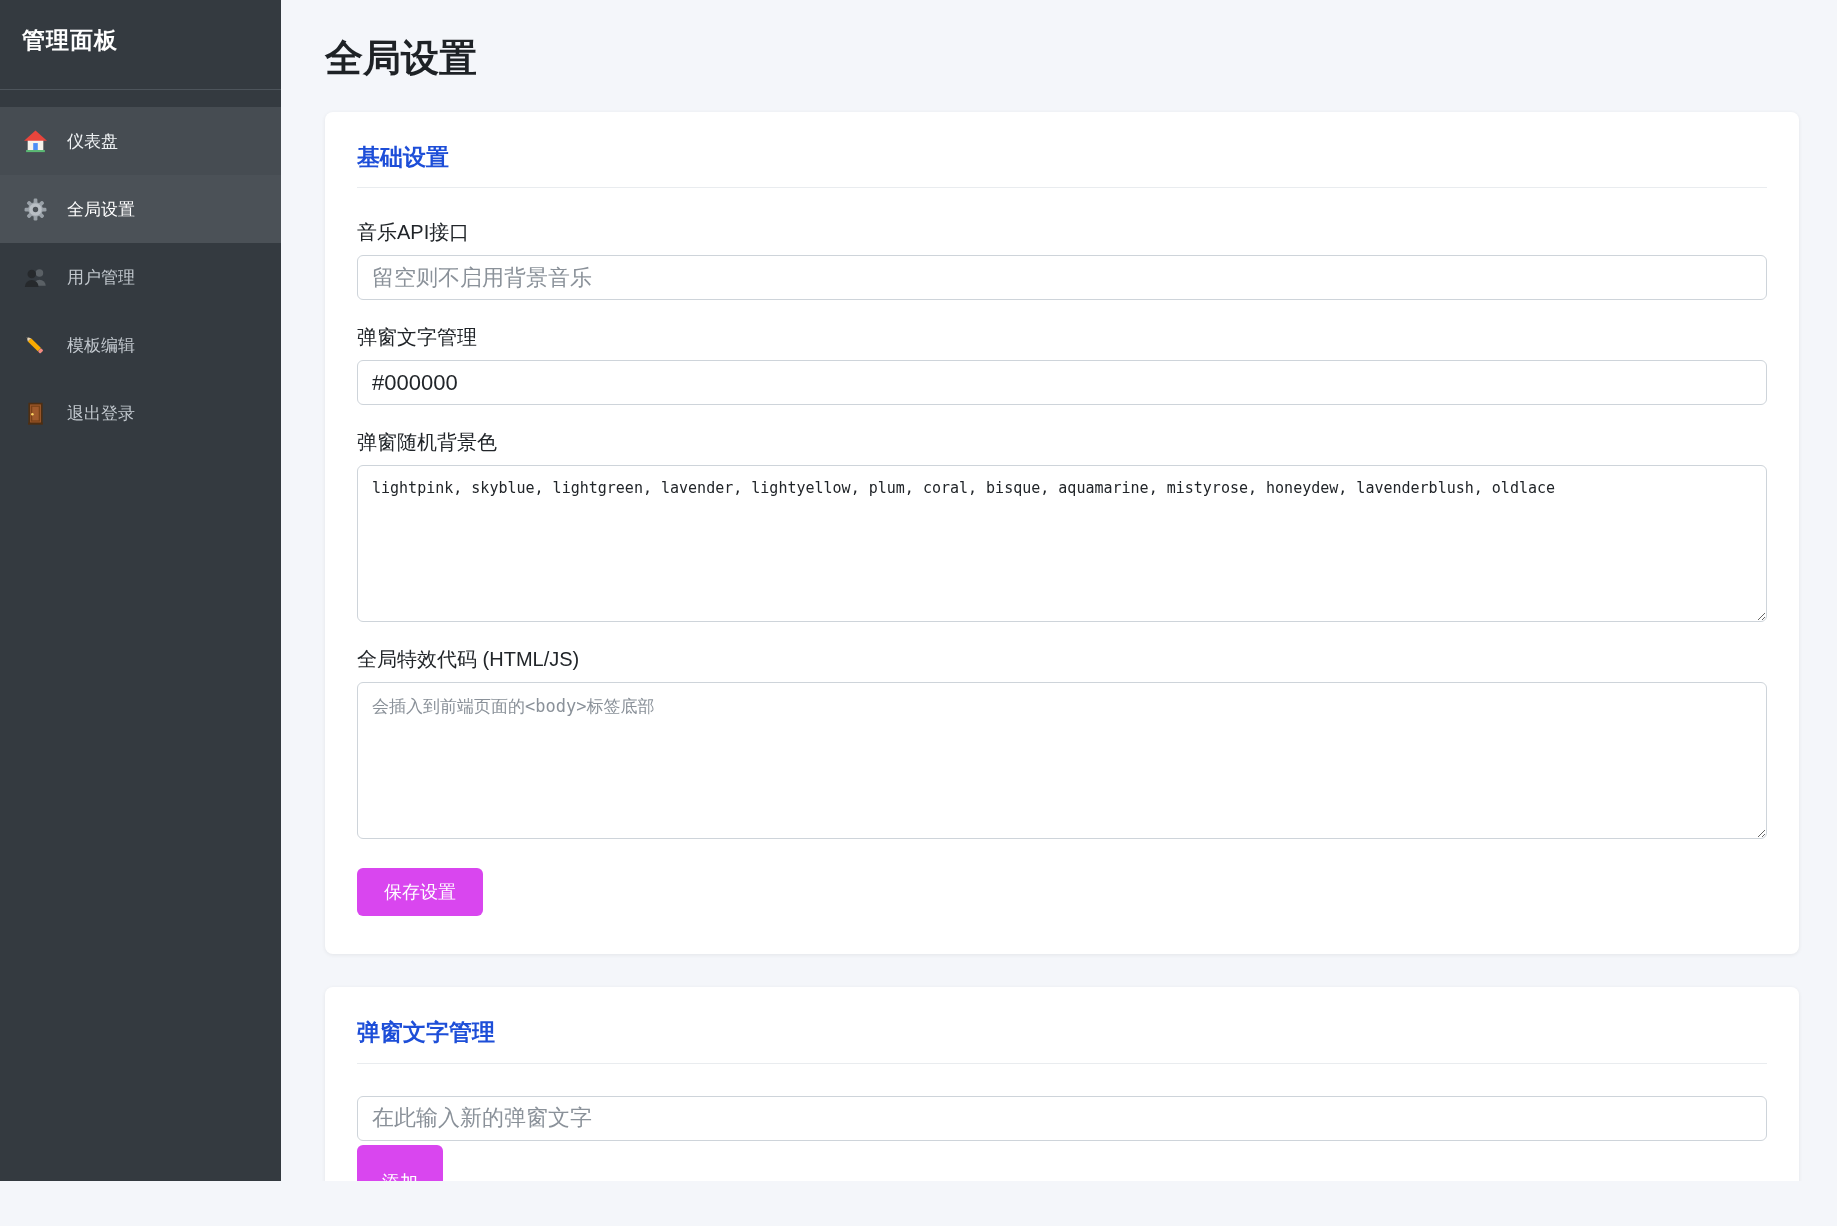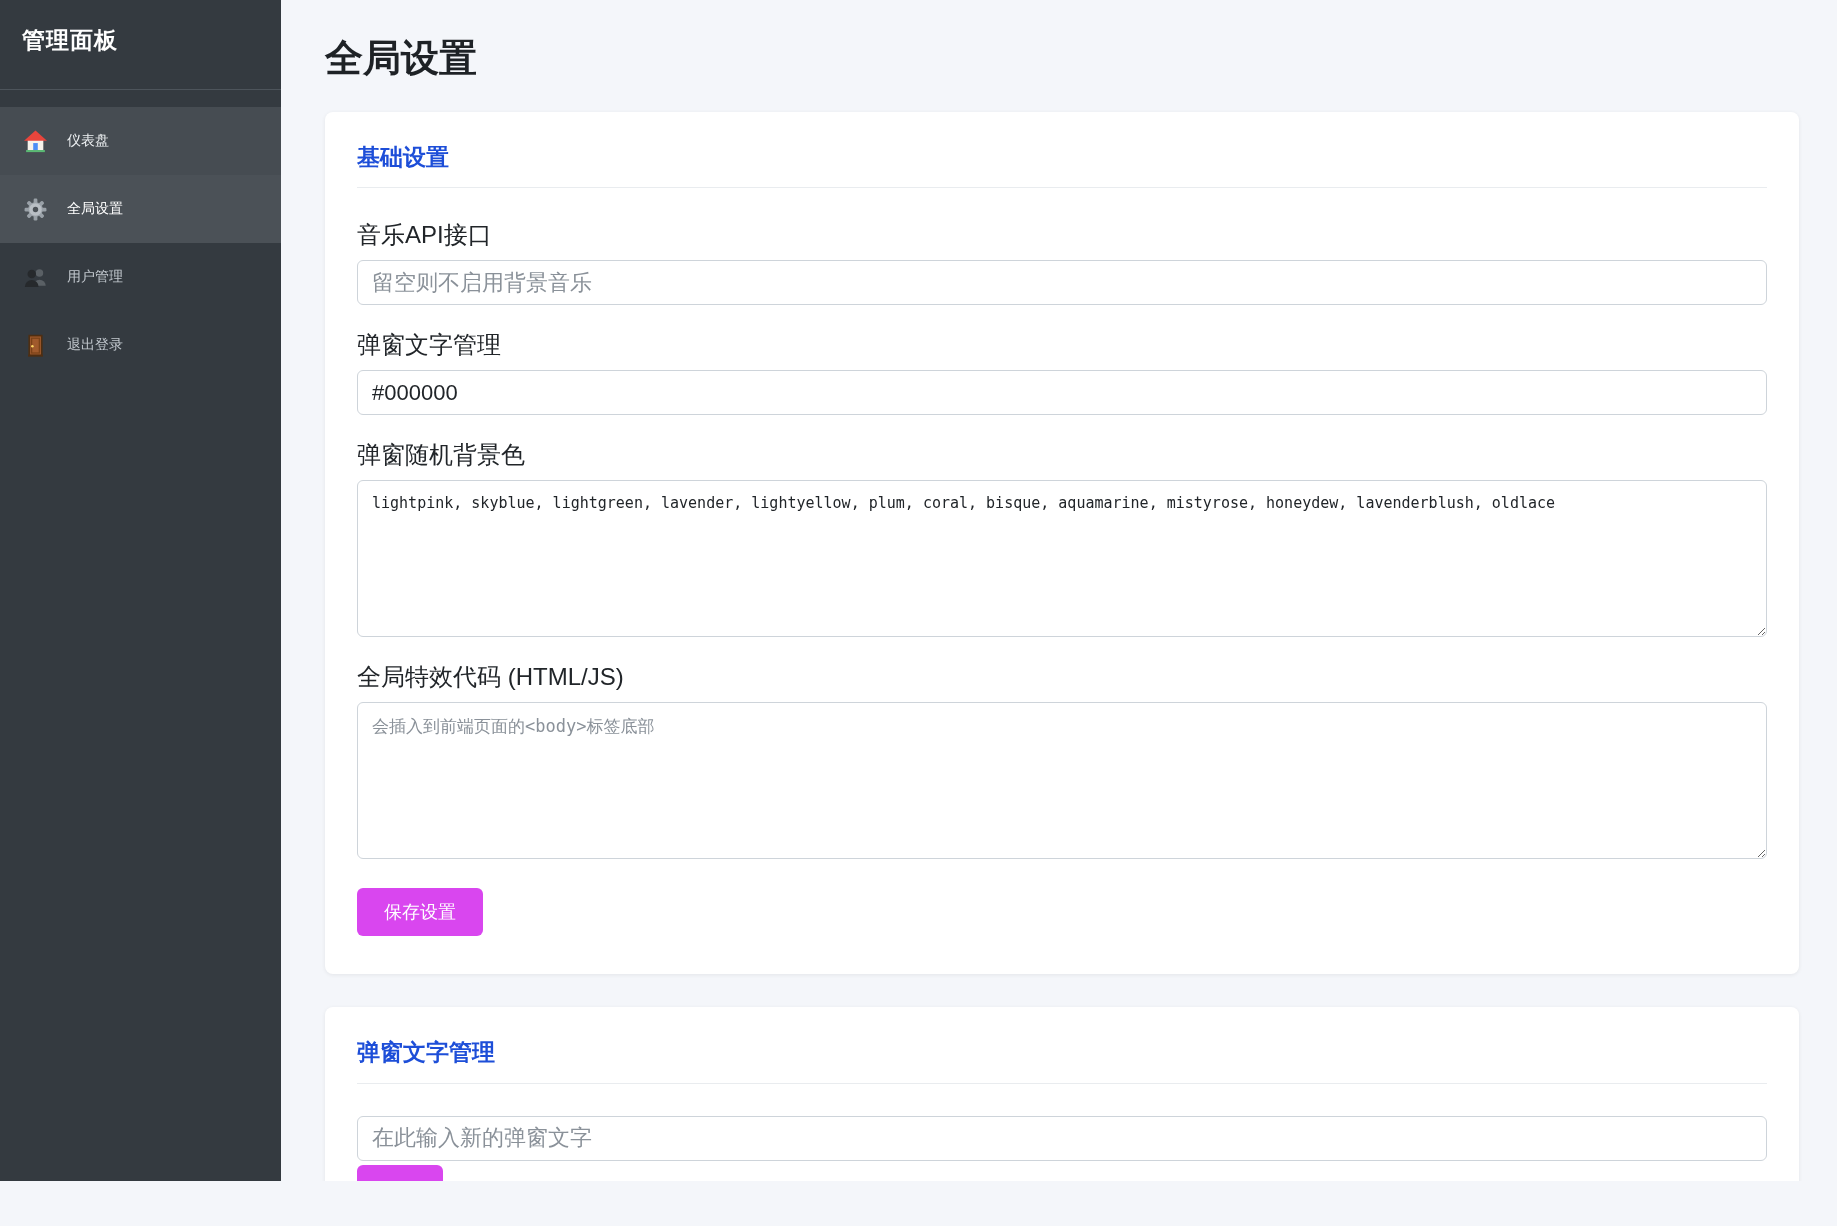--- a/index.html
+++ b/index.html
@@ -39,21 +39,21 @@
     padding-top:17px;
     display:flex;
     flex-direction:column;
   }
   .nav-item{
     display:flex;
     align-items:center;
     height:68px;
     padding:0 20px 0 22px;
     color:#c3c9cf;
-    font-size:14px;
+    font-size:17px;
     cursor:pointer;
     text-decoration:none;
     user-select:none;
   }
   .nav-item .icon{
     width:26px;
     height:26px;
     margin-right:19px;
     display:flex;
     align-items:center;
@@ -96,21 +96,21 @@
     line-height:1.2;
   }
   .card-divider{
     border-top:1px solid #e9ecef;
     height:0;
     margin-bottom:32px;
   }
   .form-group{margin-bottom:25px;}
   .form-label{
     display:block;
-    font-size:24px;
+    font-size:20px;
     color:#212529;
     margin-bottom:10px;
     line-height:1.25;
   }
   .text-input{
     display:block;
     width:100%;
     box-sizing:border-box;
     height:45px;
     padding:0 14px;
@@ -199,20 +199,33 @@
           <svg width="25" height="25" viewBox="0 0 24 24">
             <circle cx="15.8" cy="7.6" r="3.6" fill="#5a6065"></circle>
             <path d="M10 20 a5.9 5.9 0 0 1 11.8 0 z" fill="#5a6065"></path>
             <circle cx="8.4" cy="8.6" r="4.1" fill="#26292c"></circle>
             <path d="M1.8 21 a6.6 6.6 0 0 1 13.2 0 z" fill="#26292c"></path>
           </svg>
         </span>
         <span class="nav-label">用户管理</span>
       </a>
 
+      <a class="nav-item">
+        <span class="icon">
+          <svg width="25" height="25" viewBox="0 0 24 24">
+            <g transform="rotate(45 12 12)">
+              <rect x="4" y="10" width="13.5" height="4.4" fill="#f9ab00"></rect>
+              <rect x="17.5" y="10" width="3.2" height="4.4" rx="1" fill="#f28b82"></rect>
+              <polygon points="4,10 0.2,12.2 4,14.4" fill="#e8d3b4"></polygon>
+              <polygon points="1.6,11.4 0.2,12.2 1.6,13.1" fill="#3c4043"></polygon>
+            </g>
+          </svg>
+        </span>
+        <span class="nav-label">模板编辑</span>
+      </a>
 
       <a class="nav-item">
         <span class="icon">
           <svg width="25" height="25" viewBox="0 0 24 24">
             <rect x="6" y="2.5" width="12" height="19" fill="#a05a2c" stroke="#4e2e12" stroke-width="1.6"></rect>
             <rect x="8.3" y="5" width="7.4" height="14.2" fill="none" stroke="#7a4218" stroke-width="1.2"></rect>
             <circle cx="9" cy="12.8" r="1.2" fill="#fdd663"></circle>
             <rect x="4.8" y="21" width="14.4" height="1.6" fill="#4e2e12"></rect>
           </svg>
         </span>

